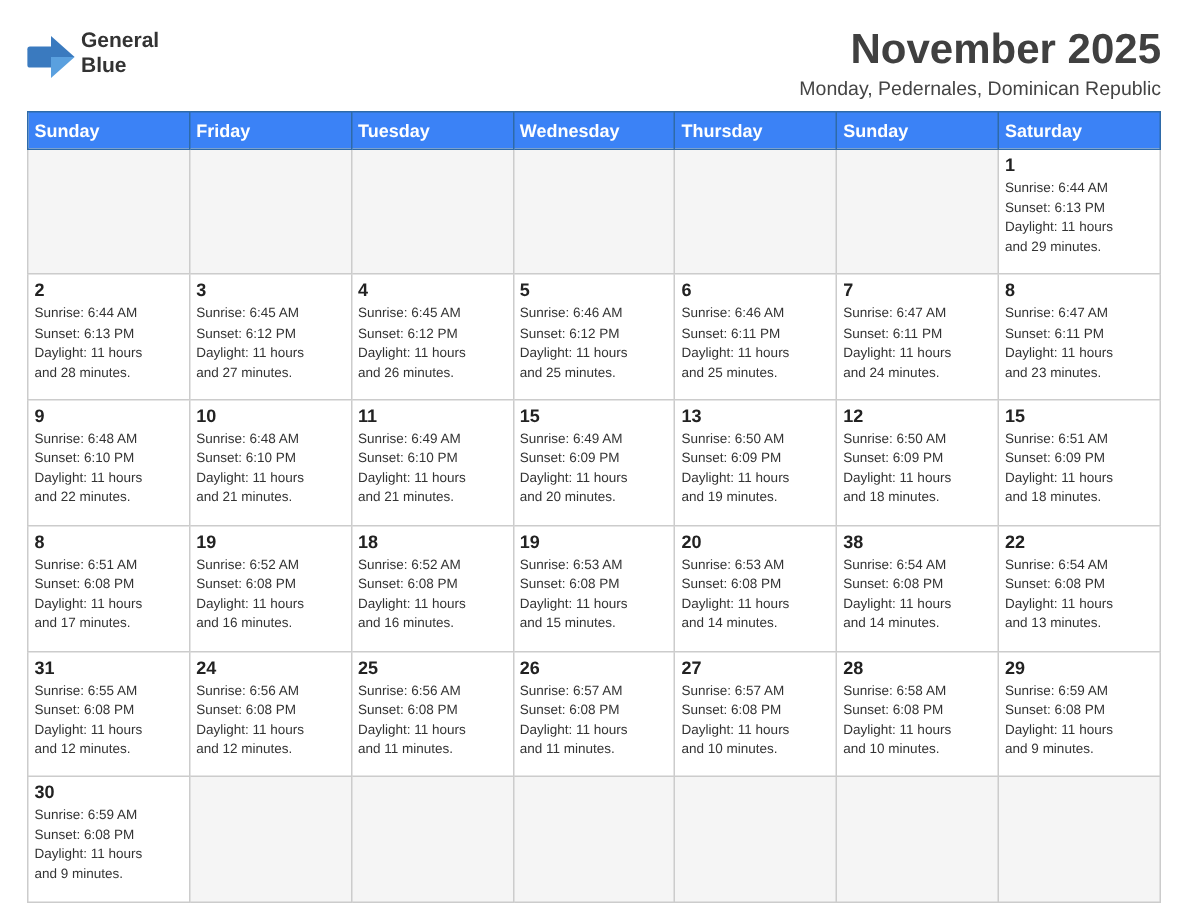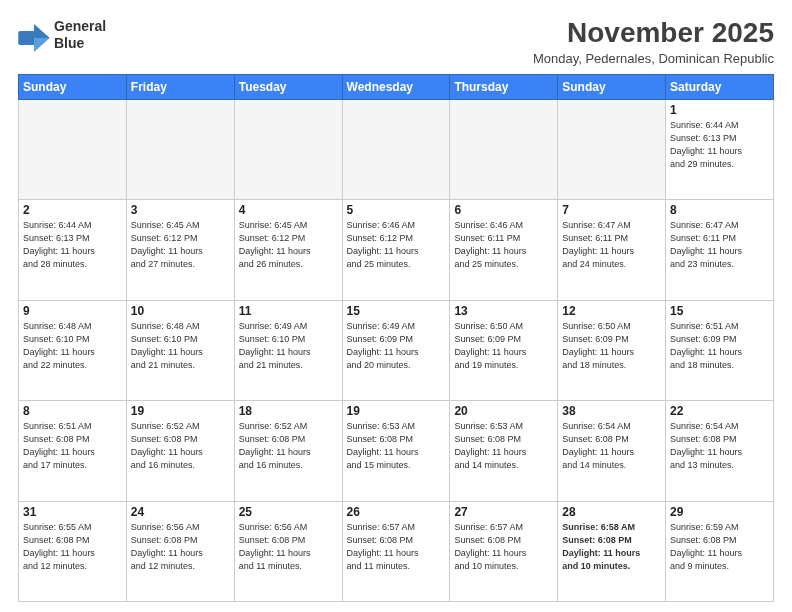--- a/index.html
+++ b/index.html
@@ -332,28 +332,43 @@
           </td>
           <td>
             <span class="day-num">27</span>
             <div class="day-info" style="white-space: pre-line;">Sunrise: 6:57 AM
 Sunset: 6:08 PM
 Daylight: 11 hours
 and 10 minutes.</div>
           </td>
           <td>
             <span class="day-num">28</span>
-            <div class="day-info" style="white-space: pre-line; font-weight: bold;">Sunrise: 6:58 AM
+            <div class="day-info" style="white-space: pre-line;">Sunrise: 6:58 AM
 Sunset: 6:08 PM
 Daylight: 11 hours
 and 10 minutes.</div>
           </td>
           <td>
             <span class="day-num">29</span>
             <div class="day-info" style="white-space: pre-line;">Sunrise: 6:59 AM
 Sunset: 6:08 PM
 Daylight: 11 hours
 and 9 minutes.</div>
           </td>
+        </tr>
+        <tr class="last-row">
+          <td>
+            <span class="day-num">30</span>
+            <div class="day-info" style="white-space: pre-line;">Sunrise: 6:59 AM
+Sunset: 6:08 PM
+Daylight: 11 hours
+and 9 minutes.</div>
+          </td>
+          <td class="empty"></td>
+          <td class="empty"></td>
+          <td class="empty"></td>
+          <td class="empty"></td>
+          <td class="empty"></td>
+          <td class="empty"></td>
         </tr>
       </tbody>
   </table>
 </div>
 
 </body></html>

